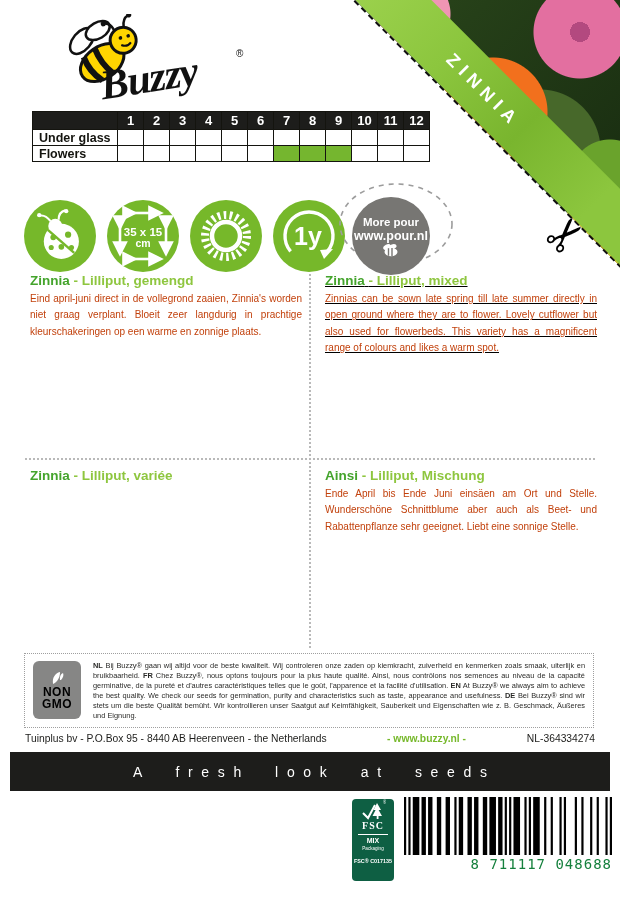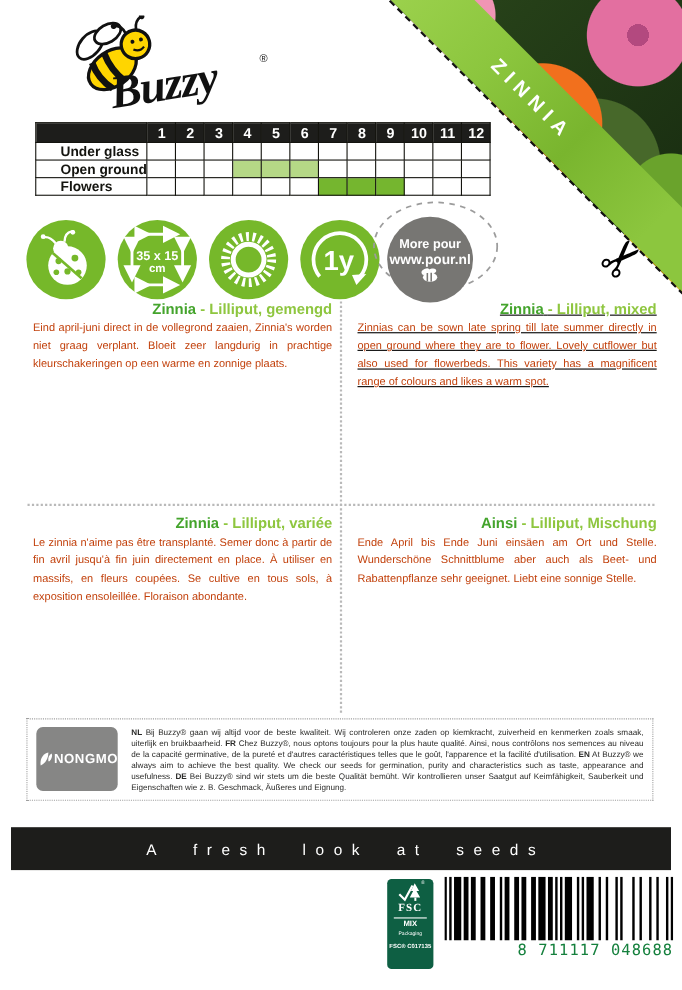--- a/index.html
+++ b/index.html
@@ -34,50 +34,50 @@
     transform:rotate(45deg);transform-origin:top left;}
   .scissors{position:absolute;left:546px;top:212px;font-size:46px;color:#000;
     transform:rotate(-45deg);line-height:1;}
 
   
   .cal{position:absolute;left:32px;top:111px;border-collapse:collapse;}
   .cal th,.cal td{border:1.6px solid #14140f;padding:0;}
   .cal .labelhead{background:#1d1d1b;width:84px;height:17px;}
   .cal .mcell{background:#1d1d1b;color:#fff;font-size:13px;font-weight:bold;
     width:25px;height:17px;text-align:center;border-left:1.6px solid #fff;}
-  .cal .lcell{font-weight:bold;font-size:12.5px;color:#14140f;padding:0 0 0 22px;height:15px;
+  .cal .lcell{font-weight:bold;font-size:12.5px;color:#14140f;padding:0 0 0 6px;height:15px;
     white-space:nowrap;background:#fff;}
   .cal .dcell{background:#fff;height:15px;}
   .cal .fill-light{background:#b5d886;}
   .cal .fill-dark{background:#75b62f;}
 
   
   .circle{position:absolute;top:200px;width:72px;height:72px;border-radius:50%;
     background:#76b82a;display:flex;align-items:center;justify-content:center;}
   .circle.grey{background:#777673;width:78px;height:78px;top:197px;flex-direction:column;}
   .c1{left:24px;} .c2{left:107px;} .c3{left:190px;} .c4{left:273px;} .c5{left:352px;}
   .grey .mi1{color:#fff;font-weight:bold;font-size:11.5px;line-height:13px;}
   .grey .mi2{color:#fff;font-weight:bold;font-size:12.5px;line-height:14px;}
   .beeloop{position:absolute;left:330px;top:180px;width:180px;height:120px;}
 
   
   .desc{position:absolute;width:272px;}
   .d-nl{left:30px;top:272px;} .d-en{left:325px;top:272px;text-decoration:underline;}
   .d-fr{left:30px;top:467px;} .d-de{left:325px;top:467px;}
-  .desc h3{margin:0;font-size:13.5px;line-height:17px;font-weight:bold;color:#8ec63f;text-align:right;}
+  .desc h3{margin:0;font-size:13.5px;line-height:17px;font-weight:bold;color:#8ec63f;}
   .desc h3 .vname{color:#44a42c;}
   .desc p{margin:2px 0 0 0;font-size:10px;line-height:16.4px;color:#c2410c;text-align:justify;}
   .vdivider{position:absolute;left:309px;top:274px;height:374px;border-left:2px dotted #b9b9b9;width:0;}
   .hdivider{position:absolute;left:25px;top:458px;width:570px;border-top:2px dotted #b9b9b9;height:0;}
 
   
   .legal{position:absolute;left:24px;top:653px;width:570px;border:1px dotted #9f9f9f;
     padding:7px 8px 7px 8px;box-sizing:border-box;display:flex;gap:12px;}
-  .nongmo{flex:0 0 48px;height:58px;background:#868685;border-radius:6px;color:#ffffff;
-    display:flex;flex-direction:row;align-items:center;justify-content:center;line-height:12px;
+  .nongmo{flex:0 0 48px;height:58px;background:#868685;border-radius:6px;color:#000000;
+    display:flex;flex-direction:column;align-items:center;justify-content:center;line-height:12px;
     font-weight:bold;font-size:12px;letter-spacing:.5px;}
   .nongmo svg{margin-bottom:1px;}
   .legaltext{flex:1;font-size:7.4px;line-height:9.9px;color:#2a2a28;text-align:justify;}
   .legaltext b{font-weight:bold;}
 
   
   .addr{position:absolute;left:25px;top:733px;width:570px;display:flex;align-items:baseline;
     font-size:10.3px;color:#1d1d1b;}
   .addr .web{margin:0 auto;color:#76b82a;font-weight:bold;padding-left:30px;}
   .addr .code{margin-left:auto;}
@@ -165,35 +165,20 @@
           <td class="dcell"></td>
           <td class="dcell"></td>
           <td class="dcell"></td>
           <td class="dcell"></td>
           <td class="dcell"></td>
           <td class="dcell"></td>
           <td class="dcell"></td>
           <td class="dcell"></td>
         </tr>
       <tr class="cal-datarow">
-        <td class="lcell">Open ground</td>
-      <td class="dcell"></td>
-          <td class="dcell"></td>
-          <td class="dcell"></td>
-          <td class="dcell fill-light"></td>
-          <td class="dcell fill-light"></td>
-          <td class="dcell fill-light"></td>
-          <td class="dcell"></td>
-          <td class="dcell"></td>
-          <td class="dcell"></td>
-          <td class="dcell"></td>
-          <td class="dcell"></td>
-          <td class="dcell"></td>
-        </tr>
-      <tr class="cal-datarow">
         <td class="lcell">Flowers</td>
       <td class="dcell"></td>
           <td class="dcell"></td>
           <td class="dcell"></td>
           <td class="dcell"></td>
           <td class="dcell"></td>
           <td class="dcell"></td>
           <td class="dcell fill-dark"></td>
           <td class="dcell fill-dark"></td>
           <td class="dcell fill-dark"></td>
@@ -272,21 +257,20 @@
   <div class="desc d-nl">
     <h3><span class="vname">Zinnia</span> <span>- Lilliput, gemengd</span></h3>
     <p>Eind april-juni direct in de vollegrond zaaien, Zinnia's worden niet graag verplant. Bloeit zeer langdurig in prachtige kleurschakeringen op een warme en zonnige plaats.</p>
   </div>
   <div class="desc d-en">
     <h3><span class="vname">Zinnia</span> <span>- Lilliput, mixed</span></h3>
     <p>Zinnias can be sown late spring till late summer directly in open ground where they are to flower. Lovely cutflower but also used for flowerbeds. This variety has a magnificent range of colours and likes a warm spot.</p>
   </div>
   <div class="desc d-fr">
     <h3><span class="vname">Zinnia</span> <span>- Lilliput, variée</span></h3>
-    <p>Le zinnia n'aime pas être transplanté. Semer donc à partir de fin avril jusqu'à fin juin directement en place. À utiliser en massifs, en fleurs coupées. Se cultive en tous sols, à exposition ensoleillée. Floraison abondante.</p>
   </div>
   <div class="desc d-de">
     <h3><span class="vname">Ainsi</span> <span>- Lilliput, Mischung</span></h3>
     <p>Ende April bis Ende Juni einsäen am Ort und Stelle. Wunderschöne Schnittblume aber auch als Beet- und Rabattenpflanze sehr geeignet. Liebt eine sonnige Stelle.</p>
   </div>
   <div class="vdivider"></div>
   <div class="hdivider"></div>
 
   <div class="legal">
     <div class="nongmo">
@@ -295,20 +279,25 @@
         <path d="M12 9 C14 7 15 4 14 2 C11.5 3 10.5 6 11 9 Z" fill="#fff"></path>
       </svg>
       <span>NON</span>
       <span>GMO</span>
     </div>
     <div class="legaltext">
       <b>NL</b><span> Bij Buzzy® gaan wij altijd voor de beste kwaliteit. Wij controleren onze zaden op kiemkracht, zuiverheid en kenmerken zoals smaak, uiterlijk en bruikbaarheid. </span><b>FR</b><span> Chez Buzzy®, nous optons toujours pour la plus haute qualité. Ainsi, nous contrôlons nos semences au niveau de la capacité germinative, de la pureté et d'autres caractéristiques telles que le goût, l'apparence et la facilité d'utilisation. </span><b>EN</b><span> At Buzzy® we always aim to achieve the best quality. We check our seeds for germination, purity and characteristics such as taste, appearance and usefulness. </span><b>DE</b><span> Bei Buzzy® sind wir stets um die beste Qualität bemüht. Wir kontrollieren unser Saatgut auf Keimfähigkeit, Sauberkeit und Eigenschaften wie z. B. Geschmack, Äußeres und Eignung.</span>
     </div>
   </div>
 
+  <div class="addr">
+    <span>Tuinplus bv - P.O.Box 95 - 8440 AB Heerenveen - the Netherlands</span>
+    <span class="web">- www.buzzy.nl -</span>
+    <span class="code">NL-364334274</span>
+  </div>
 
   <div class="banner">
     <span>A fresh look at seeds</span>
   </div>
 
   <div class="fsc">
     <svg width="26" height="22" viewBox="0 0 26 22">
       <path d="M3 14 L8 19 L15 6" stroke="#fff" stroke-width="2" fill="none"></path>
       <path d="M17 4 L21 11 L18.6 11 L22 17 L12.5 17 L15.6 11 L13.6 11 Z" fill="#fff"></path>
       <rect x="16.7" y="17" width="1.8" height="3" fill="#fff"></rect>

